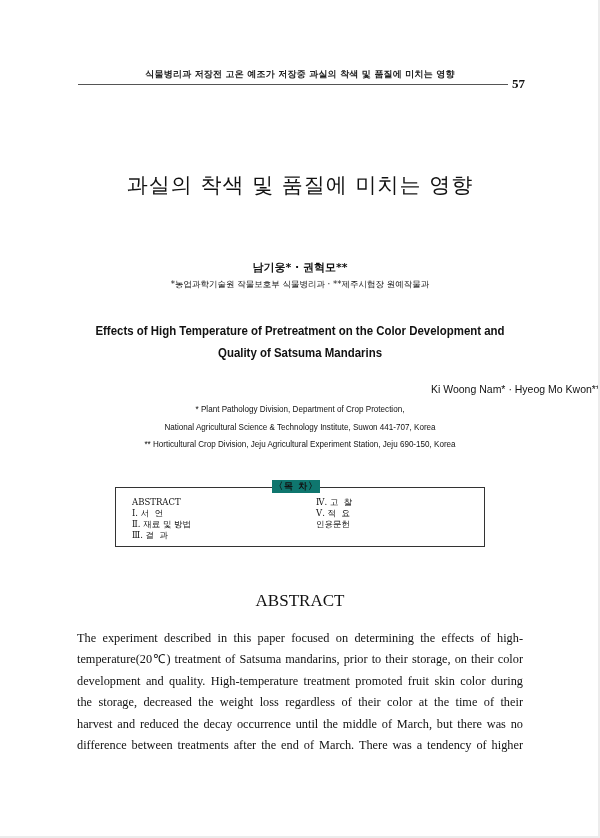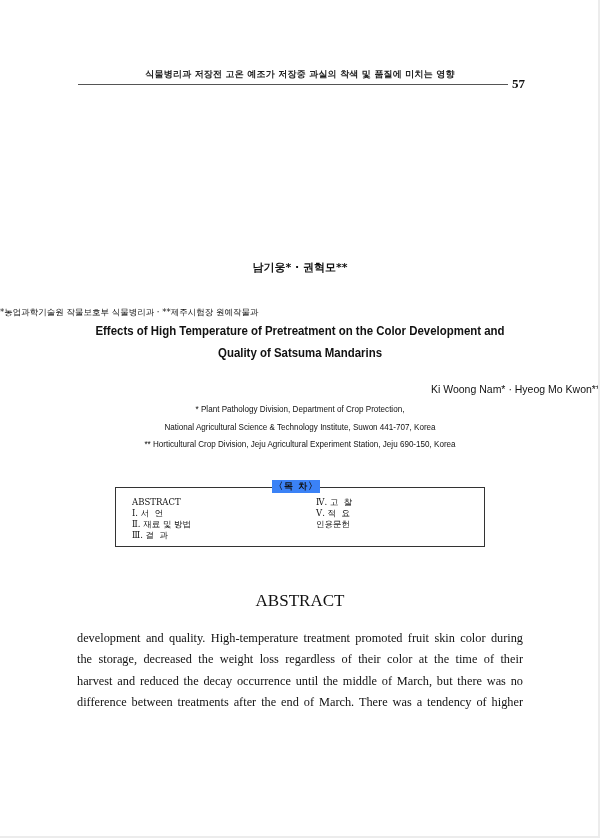--- a/index.html
+++ b/index.html
@@ -19,43 +19,43 @@
     }
     .kr-title {
       left: 0; width: 600px; top: 170px; text-align: center;
       font-family: "DejaVu Serif", serif; font-size: 21px; line-height: 30px; color: #111; letter-spacing: 1px;
     }
     .kr-authors {
       left: 0; width: 600px; top: 260px; text-align: center;
       font-family: "DejaVu Sans", sans-serif; font-size: 11px; font-weight: bold; color: #111;
     }
     .kr-affil {
-      left: 0; width: 600px; top: 279px; text-align: left;
-      font-family: "DejaVu Sans", sans-serif; font-size: 8.5px; color: #111; margin-top: 28px;
+      left: 0; width: 600px; top: 279px; text-align: center;
+      font-family: "DejaVu Sans", sans-serif; font-size: 8.5px; color: #111;
     }
     .en-title {
       left: 0; width: 600px; top: 320px; text-align: center;
       font-family: "Liberation Sans", sans-serif; font-size: 13px; font-weight: bold; line-height: 22px; color: #111;
       transform: scaleX(0.88); transform-origin: 300px 0;
     }
     .en-authors {
       left: 0; width: 600px; top: 383px; text-align: right;
       font-family: "Liberation Sans", sans-serif; font-size: 10.5px; color: #111;
     }
     .en-affil {
       left: 0; width: 600px; top: 401px; text-align: center;
       font-family: "Liberation Sans", sans-serif; font-size: 8.7px; line-height: 17.5px; color: #111;
       transform: scaleX(0.93); transform-origin: 300px 0;
     }
     .toc-box {
       left: 115px; top: 487px; width: 370px; height: 60px;
       border: 1px solid #333; box-sizing: border-box;
     }
     .toc-title {
-      left: 272px; top: 480px; background: #3b82f6; padding: 0 2px;
+      left: 272px; top: 480px; background: #0f766e; padding: 0 2px;
       font-family: "DejaVu Serif", serif; font-size: 9px; font-weight: bold; color: #111; letter-spacing: 1px;
     }
     .toc-col { font-family: "DejaVu Serif", serif; font-size: 8.5px; line-height: 11px; color: #111; }
     .toc-left { left: 132px; top: 497px; }
     .toc-right { left: 316px; top: 497px; }
     .toc-item { white-space: pre; }
     .abstract-heading {
       left: 0; width: 600px; top: 591px; text-align: center;
       font-family: "Liberation Serif", serif; font-size: 17px; color: #111;
     }
@@ -67,20 +67,21 @@
     .abstract-line { display: block; text-align: justify; text-align-last: justify; white-space: nowrap; }
   </style>
 </head>
 <body>
 
 <div class="abs running-head">식물병리과 저장전 고온 예조가 저장중 과실의 착색 및 품질에 미치는 영향</div>
 <div class="abs head-rule"></div>
 <div class="abs page-num">57</div>
 
 <div class="abs kr-title">
+  <div>과실의 착색 및 품질에 미치는 영향</div>
 </div>
 <div class="abs kr-authors">남기웅* · 권혁모**</div>
 <div class="abs kr-affil">*농업과학기술원 작물보호부 식물병리과 · **제주시험장 원예작물과</div>
 
 <div class="abs en-title">
   <div>Effects of High Temperature of Pretreatment on the Color Development and</div>
   <div>Quality of Satsuma Mandarins</div>
 </div>
 <div class="abs en-authors">Ki Woong Nam* · Hyeog Mo Kwon**</div>
 <div class="abs en-affil">
@@ -98,17 +99,19 @@
   <div class="toc-item">Ⅲ. 결  과</div>
 </div>
 <div class="abs toc-col toc-right">
   <div class="toc-item">Ⅳ. 고  찰</div>
   <div class="toc-item">Ⅴ. 적  요</div>
   <div class="toc-item">인용문헌</div>
 </div>
 
 <div class="abs abstract-heading">ABSTRACT</div>
 <div class="abs abstract-body">
+  <div class="abstract-line" style="white-space: normal;">The experiment described in this paper focused on determining the effects of high-</div>
+  <div class="abstract-line" style="white-space: normal;">temperature(20℃) treatment of Satsuma mandarins, prior to their storage, on their color</div>
   <div class="abstract-line" style="white-space: normal;">development and quality. High-temperature treatment promoted fruit skin color during</div>
   <div class="abstract-line" style="white-space: normal;">the storage, decreased the weight loss regardless of their color at the time of their</div>
   <div class="abstract-line" style="white-space: normal;">harvest and reduced the decay occurrence until the middle of March, but there was no</div>
   <div class="abstract-line" style="white-space: normal; font-family: Liberation Serif, serif;">difference between treatments after the end of March. There was a tendency of higher</div>
 </div>
 
 </body></html>

